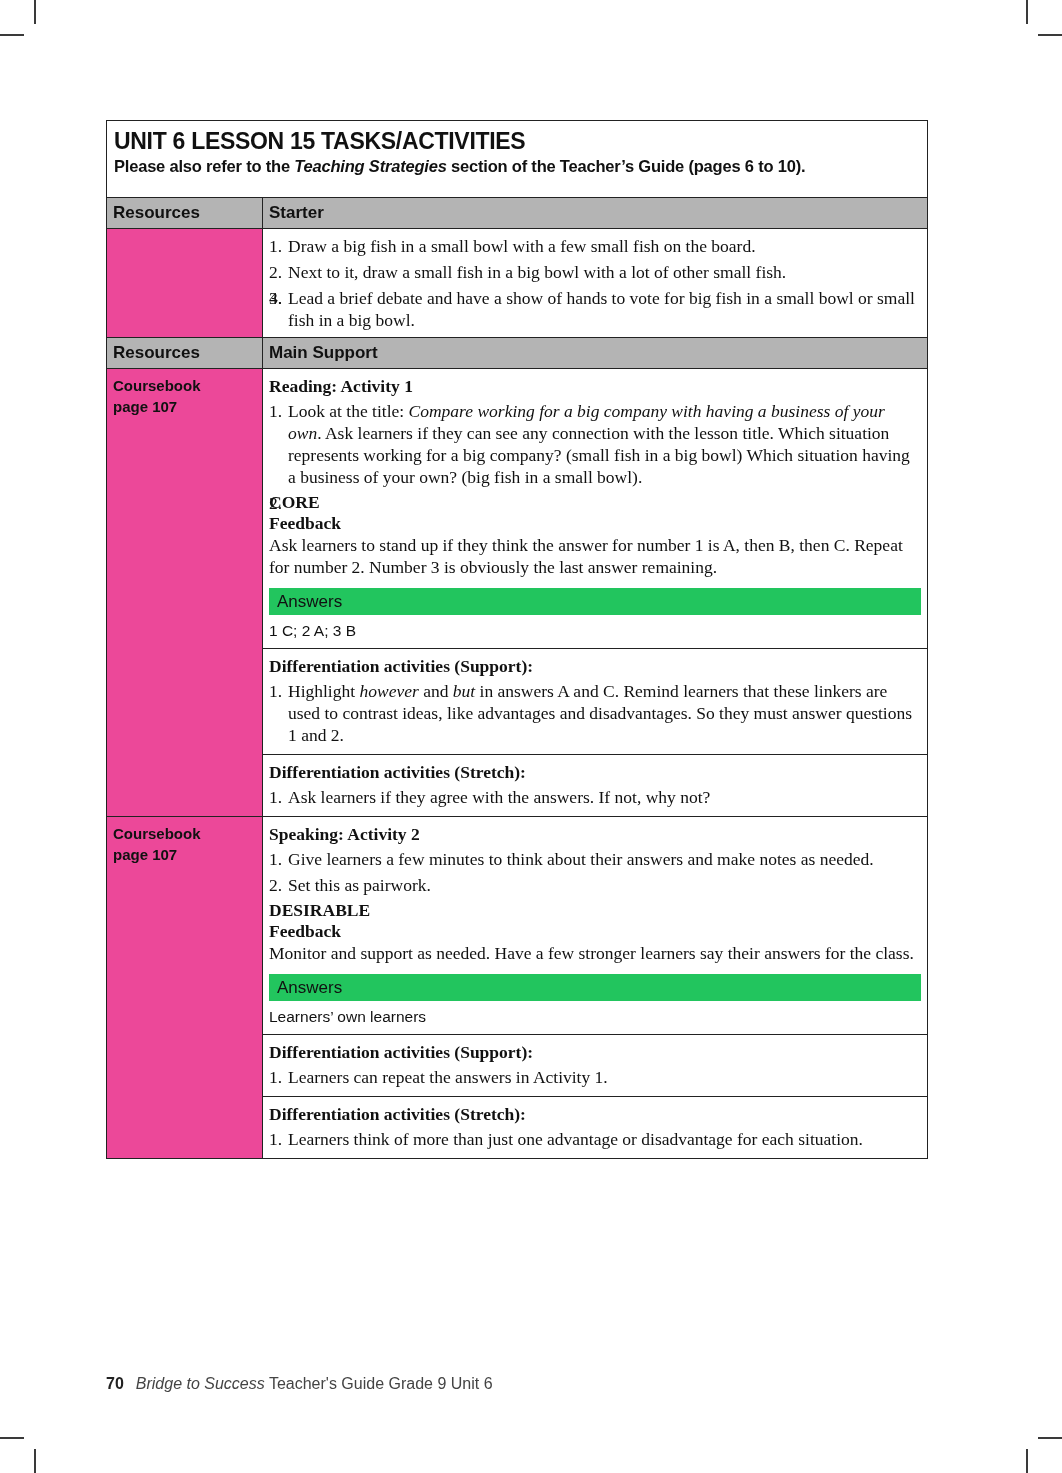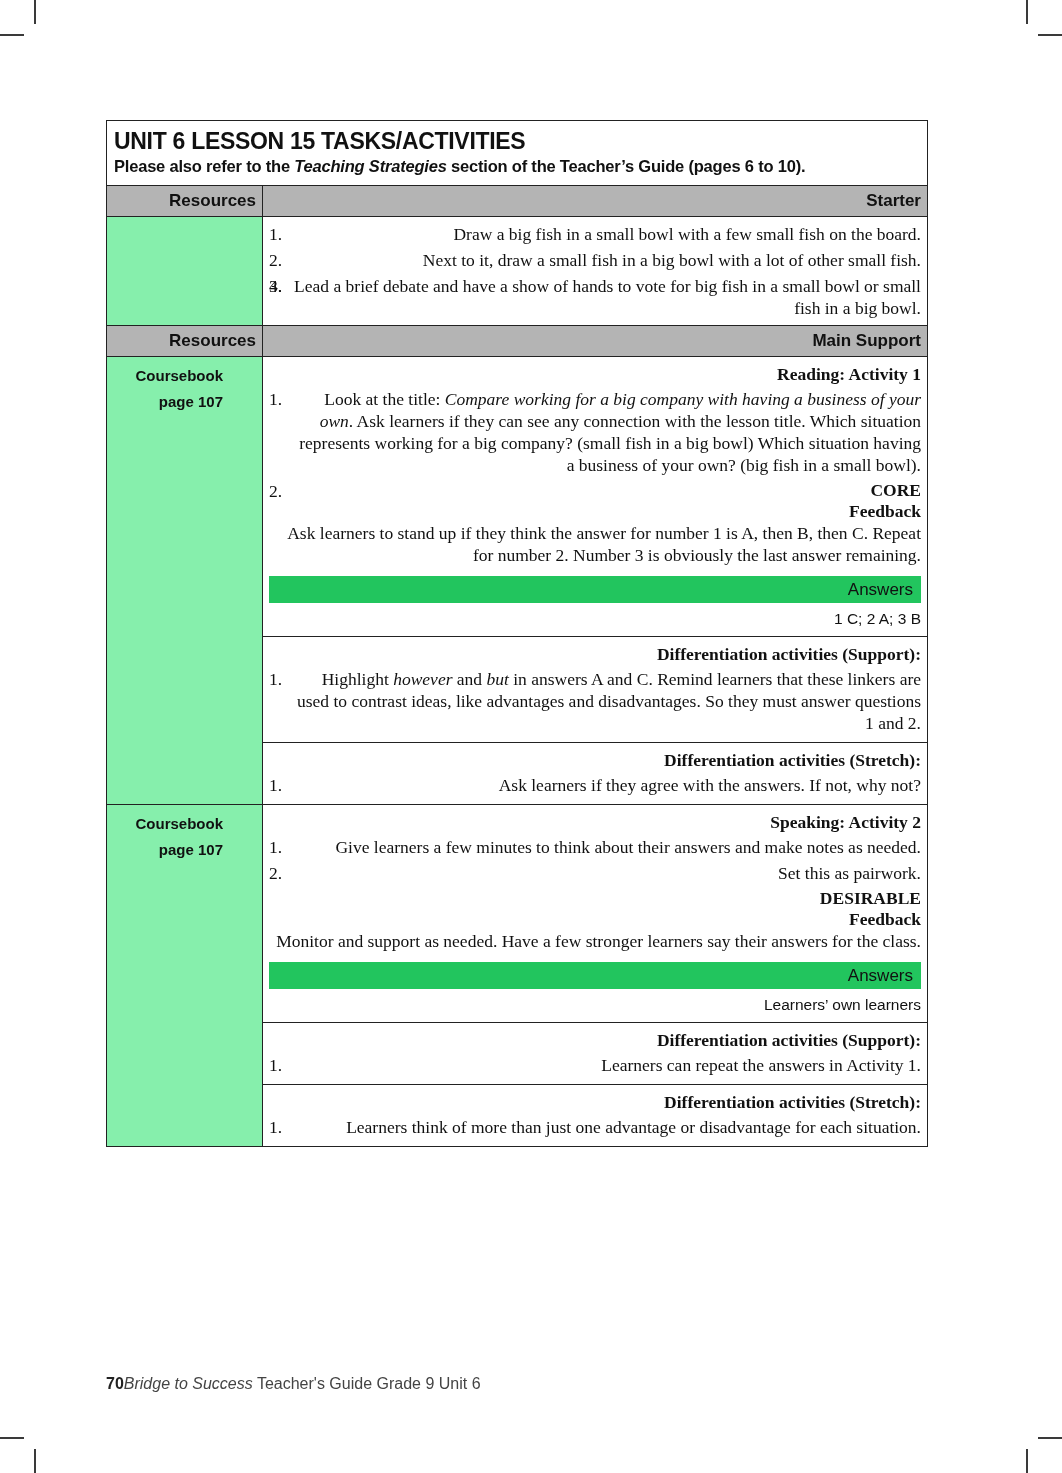--- a/index.html
+++ b/index.html
@@ -1,39 +1,39 @@
 <!DOCTYPE html>
 <html><head>
 <meta charset="utf-8">
 <style>
   html, body { margin:0; padding:0; background:#ffffff; }
   body { width:1062px; height:1473px; position:relative; overflow:hidden; }
   .crop { position:absolute; background:#3a3a3a; }
   .sheet { position:absolute; left:106px; top:120px; width:822px; box-sizing:border-box; border:1.5px solid #222; border-bottom:none; }
-  .title-block { padding:6px 7px 8px 7px; border-bottom:1.5px solid #222; font-family:"Liberation Sans", sans-serif; }
+  .title-block { padding:6px 7px 20px 7px; border-bottom:1.5px solid #222; font-family:"Liberation Sans", sans-serif; }
   .title { font-size:23px; font-weight:bold; color:#111; letter-spacing:-0.3px; line-height:28px; }
   .subtitle { font-size:16.5px; font-weight:bold; color:#111; line-height:22px; letter-spacing:-0.2px; }
-  .row { display:flex; border-bottom:1.5px solid #222;text-align:right; }
-  .lcol { width:156px; flex:0 0 156px; border-right:1.5px solid #222; background:#86efac; box-sizing:border-box; padding:0 6px; font-family:"Liberation Sans", sans-serif; font-weight:bold; font-size:15px; color:#111; line-height:26px; }
+  .row { display:flex; border-bottom:1.5px solid #222; }
+  .lcol { width:156px; flex:0 0 156px; border-right:1.5px solid #222; background:#ec4899; box-sizing:border-box; padding:0 6px; font-family:"Liberation Sans", sans-serif; font-weight:bold; font-size:15px; color:#111; line-height:21px; }
   .rcol { flex:1; box-sizing:border-box; font-family:"Liberation Serif", serif; font-size:17.5px; color:#111; line-height:22px; }
   .hdr .lcol, .hdr .rcol { background:#b4b4b4; font-family:"Liberation Sans", sans-serif; font-weight:bold; font-size:17px; padding:4px 6px; line-height:22px; }
   .hdr { height:31px; box-sizing:border-box; }
   .cell { padding:4px 6px 4px 6px; }
   .sub { border-bottom:1.5px solid #222; }
   .sub:last-child { border-bottom:none; }
   ol.items { list-style:none; margin:0; padding:0; }
   ol.items li { position:relative; padding-left:19px; margin:2px 0 4px 0; }
   ol.items li .num { position:absolute; left:0; top:0; }
   .h-serif { font-weight:bold; margin:2px 0 3px 0; }
   .label { font-weight:bold; line-height:21px; }
   .answers-bar { background:#22c55e; font-family:"Liberation Sans", sans-serif; font-size:17px; padding:2px 8px; margin:10px 0 5px 0; line-height:23px; color:#111; }
   .answers-text { font-family:"Liberation Sans", sans-serif; font-size:15.5px; margin-bottom:2px; }
   i, em { font-style:italic; }
   .footer { position:absolute; left:106px; top:1375px; font-family:"Liberation Sans", sans-serif; font-size:16px; color:#444; }
-  .footer .pg { font-weight:bold; color:#222; }
+  .footer .pg { font-weight:bold; color:#222; margin-right:12px; }
   .footer .book { font-style:italic; }
 </style>
 </head>
 <body>
 
 <div class="crop" style="left:34px;top:0;width:2px;height:24px;"></div>
 <div class="crop" style="left:0;top:34px;width:24px;height:2px;"></div>
 <div class="crop" style="left:1026px;top:0;width:2px;height:24px;"></div>
 <div class="crop" style="left:1038px;top:34px;width:24px;height:2px;"></div>
 <div class="crop" style="left:34px;top:1449px;width:2px;height:24px;"></div>

